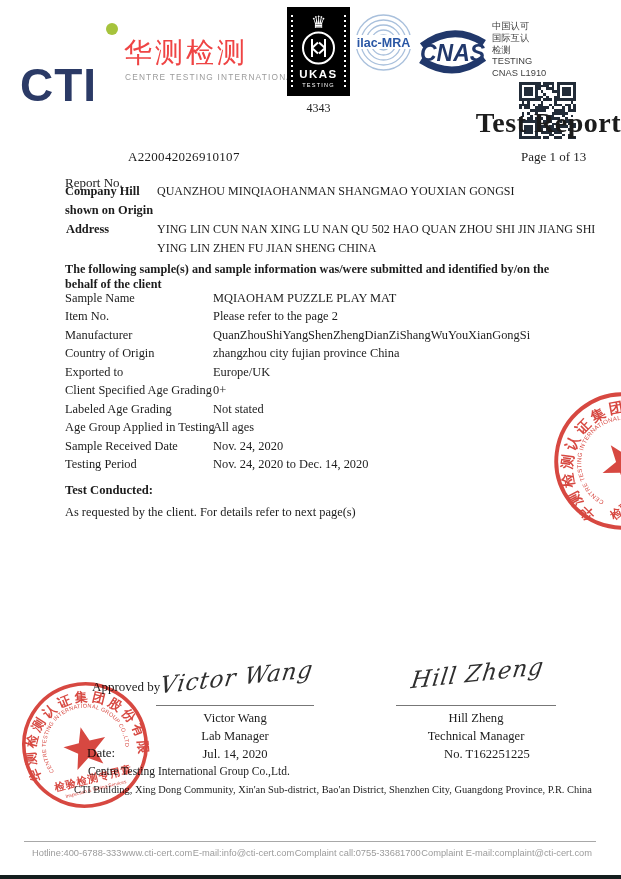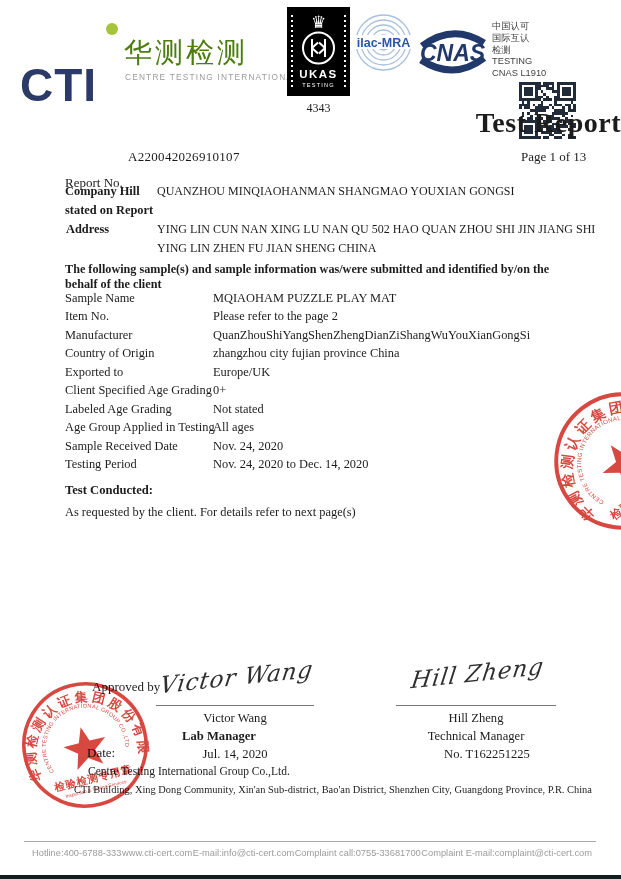--- a/index.html
+++ b/index.html
@@ -6,21 +6,21 @@
   .page{position:relative;width:621px;height:879px;margin:0 auto;background:#ffffff;
         overflow:hidden;font-family:"Liberation Serif",serif;color:#1c1c1c;}
   .abs{position:absolute;}
 
   
   .cti-logo{left:20px;top:26px;width:210px;height:62px;}
   .cti-word{position:absolute;left:0;top:2px;font-family:"Liberation Sans",sans-serif;
             font-weight:bold;font-size:46px;line-height:50px;color:#2b3a66;letter-spacing:1px;margin-top:32px;}
   .cti-dot{position:absolute;left:86px;top:-3px;width:12px;height:12px;border-radius:50%;background:#a6c33c;}
   .cti-cn{position:absolute;left:104px;top:8px;font-family:"Liberation Sans",sans-serif;
-          font-size:28px;color:#4d7c0f;letter-spacing:3px;white-space:nowrap;}
+          font-size:28px;color:#ef4444;letter-spacing:3px;white-space:nowrap;}
   .cti-sub{position:absolute;left:105px;top:46px;font-family:"Liberation Sans",sans-serif;
            font-size:8.3px;color:#9b9b9b;letter-spacing:1.2px;white-space:nowrap;}
 
   .ukas{left:287px;top:7px;width:63px;text-align:center;}
   .ukas-num{font-size:12px;color:#222;margin-top:1px;font-family:"Liberation Serif",serif;}
 
   .ilac{left:354px;top:13px;width:59px;height:59px;}
   .cnas{left:416px;top:27px;width:73px;height:50px;}
   .cnas-info{left:492px;top:21px;font-family:"Liberation Sans",sans-serif;font-size:9.3px;
              line-height:11.8px;color:#3f3f3f;}
@@ -57,21 +57,21 @@
   .approved-by{left:92px;top:679px;font-size:13px;}
   .date-label{left:87px;top:745px;font-size:13px;}
   .sigL{left:158px;top:664px;width:158px;text-align:center;}
   .sigR{left:398px;top:660px;width:160px;text-align:center;}
   .sig-script{display:inline-block;font-family:"DejaVu Serif",serif;font-style:italic;
               font-size:23px;letter-spacing:1px;color:#2e2e2e;
               transform:rotate(-6deg) skewX(-14deg);}
   .lineL{left:156px;top:705px;width:158px;border-top:1px solid #777;height:0;}
   .lineR{left:396px;top:705px;width:160px;border-top:1px solid #777;height:0;}
   .sig-cap{font-size:12.6px;text-align:center;}
-  .nameL{left:156px;top:711px;width:158px;} .roleL{left:140px;top:729px;width:158px;font-weight:bold;}
+  .nameL{left:156px;top:711px;width:158px;} .roleL{left:156px;top:729px;width:158px;}
   .dateL{left:156px;top:747px;width:158px;}
   .nameR{left:396px;top:711px;width:160px;} .roleR{left:396px;top:729px;width:160px;font-family:Liberation Serif, serif;}
   .numR{left:402px;top:747px;width:170px;}
 
   
   .f-company{left:88px;top:765px;font-size:11.5px;}
   .f-address{left:74px;top:784px;font-size:10.4px;white-space:nowrap;}
   .f-divider{left:24px;top:841px;width:572px;border-top:1.5px solid #a8a8a8;height:0;}
   .contacts{left:32px;top:848px;width:560px;display:flex;justify-content:space-between;
             font-family:"Liberation Sans",sans-serif;font-size:9.3px;color:#9b9b9b;white-space:nowrap;}
@@ -590,21 +590,21 @@
       <div class="qm"></div>
     </div>
 
   <div class="abs title">Test Report</div>
   <span class="abs meta-label">Report No.</span>
   <span class="abs meta-value">A220042026910107</span>
   <span class="abs meta-page">Page 1 of 13</span>
 
   <span class="abs c-lbl cl1">Company Hill</span>
   <span class="abs c-val cv1">QUANZHOU MINQIAOHANMAN SHANGMAO YOUXIAN GONGSI</span>
-  <span class="abs c-lbl cl2">stated on Report</span>
+  <span class="abs c-lbl cl2">shown on Origin</span>
   <span class="abs c-lbl cl3">Address</span>
   <span class="abs c-val cv3a">YING LIN CUN NAN XING LU NAN QU 502 HAO QUAN ZHOU SHI JIN JIANG SHI</span>
   <span class="abs c-val cv3b">YING LIN ZHEN FU JIAN SHENG CHINA</span>
 
   <div class="abs statement">The following sample(s) and sample information was/were submitted and identified by/on the behalf of the client</div>
 
   <div class="abs rows">
     <div class="info-row">
       <span class="lbl">Sample Name</span>
       <span class="val">MQIAOHAM PUZZLE PLAY MAT</span>

